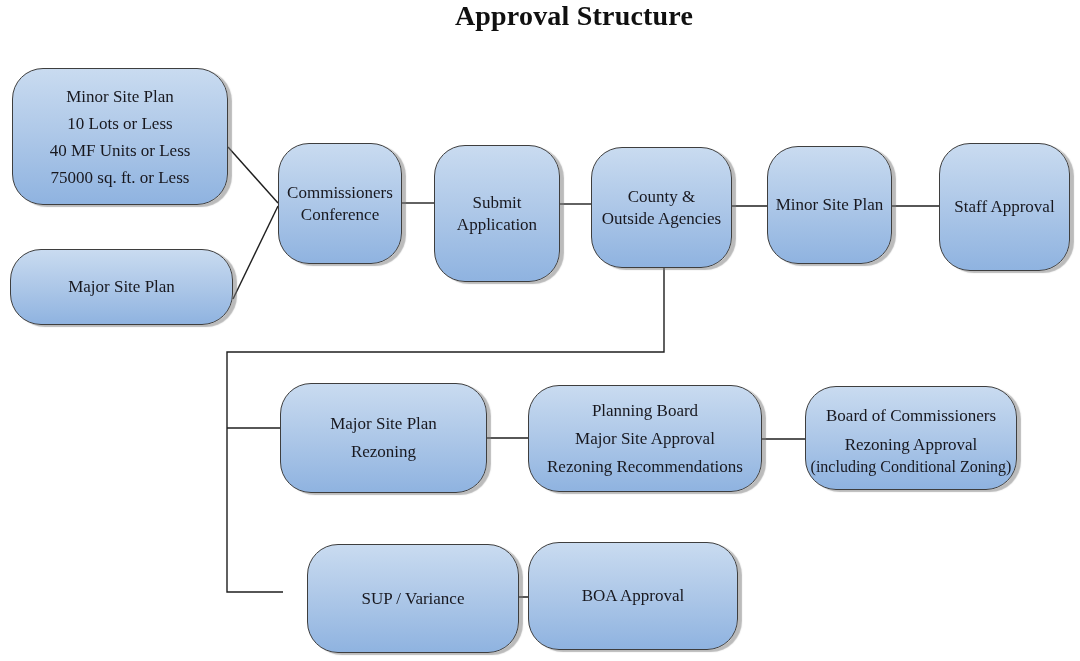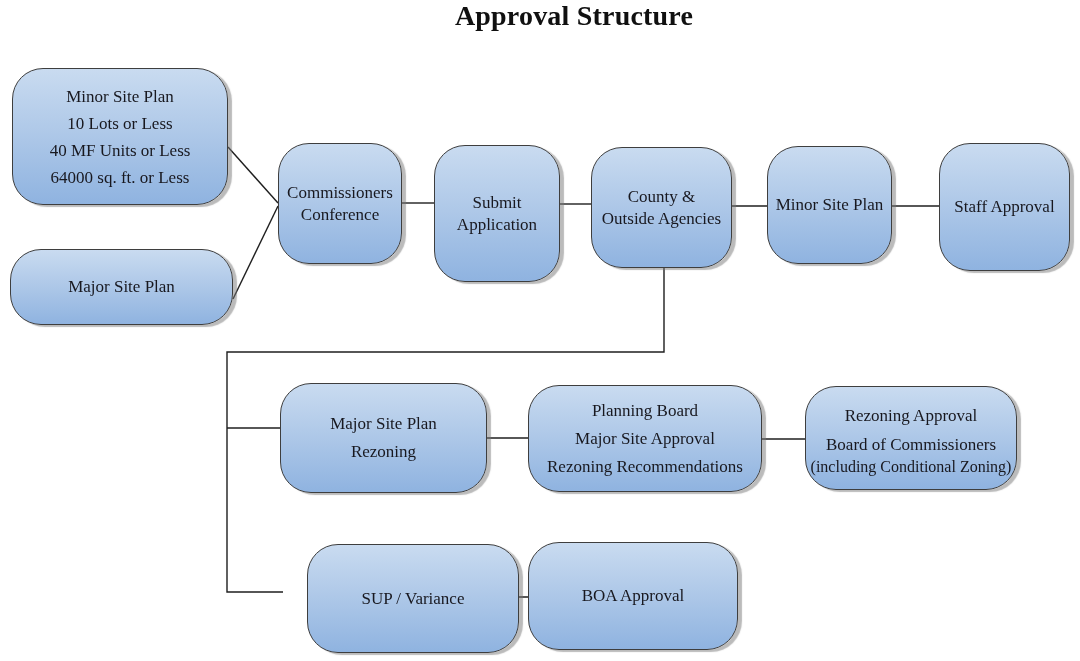--- a/index.html
+++ b/index.html
@@ -80,21 +80,21 @@
     <line x1="227" y1="428" x2="280" y2="428"></line>
     <line x1="487" y1="438" x2="528" y2="438"></line>
     <line x1="762" y1="439" x2="805" y2="439"></line>
     <line x1="495" y1="597" x2="528" y2="597"></line>
   </svg>
 
   <div class="node n-minor-criteria">
     <span>Minor Site Plan</span>
     <span>10 Lots or Less</span>
     <span>40 MF Units or Less</span>
-    <span>64000 sq. ft. or Less</span>
+    <span>75000 sq. ft. or Less</span>
   </div>
 
   <div class="node n-major-intro">
     <span>Major Site Plan</span>
   </div>
 
   <div class="node n-preapp">
     <span>Commissioners</span>
     <span>Conference</span>
   </div>
@@ -122,22 +122,22 @@
     <span>Rezoning</span>
   </div>
 
   <div class="node n-planning">
     <span>Planning Board</span>
     <span>Major Site Approval</span>
     <span>Rezoning Recommendations</span>
   </div>
 
   <div class="node n-commissioners">
+    <span>Board of Commissioners</span>
     <span>Rezoning Approval</span>
-    <span>Board of Commissioners</span>
     <span class="small">(including Conditional Zoning)</span>
   </div>
 
   <div class="node n-sup">
     <span>SUP / Variance</span>
   </div>
 
   <div class="node n-boa">
     <span>BOA Approval</span>
   </div>

